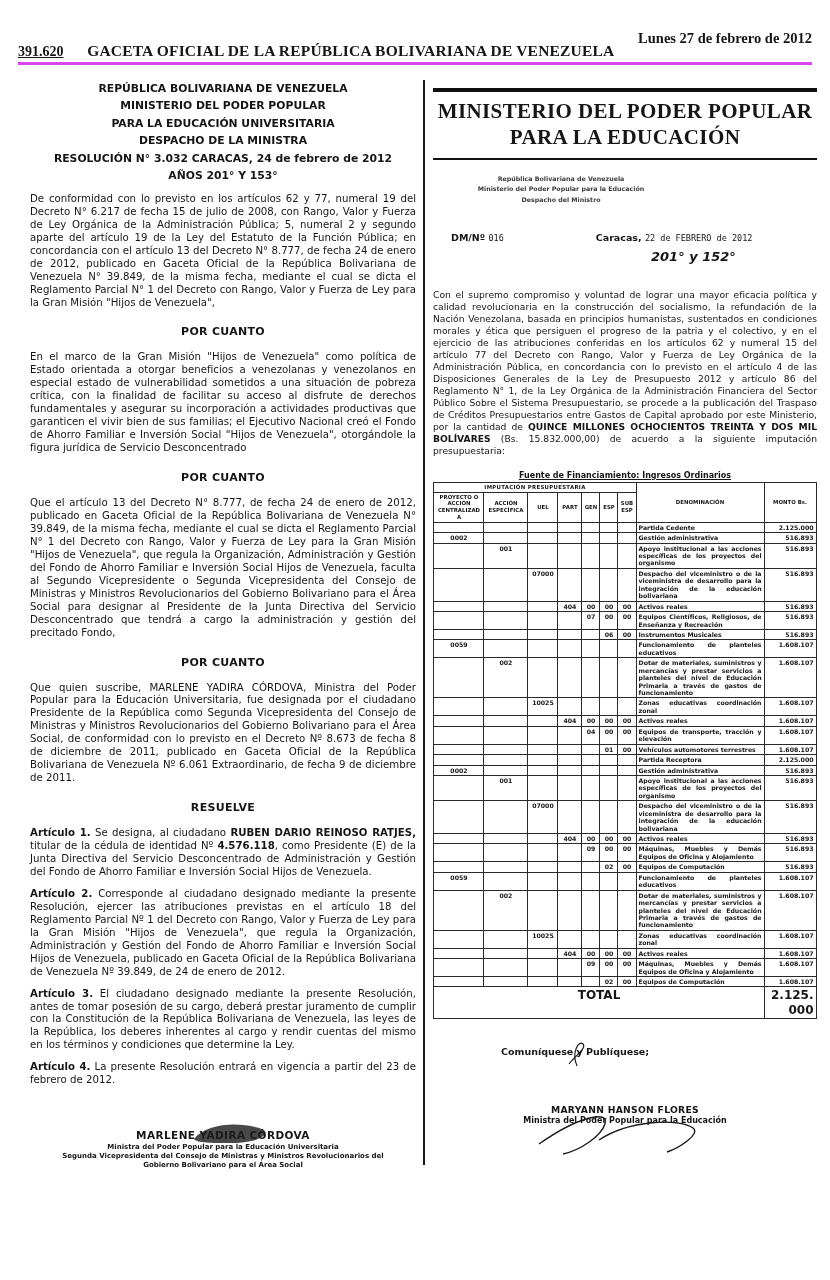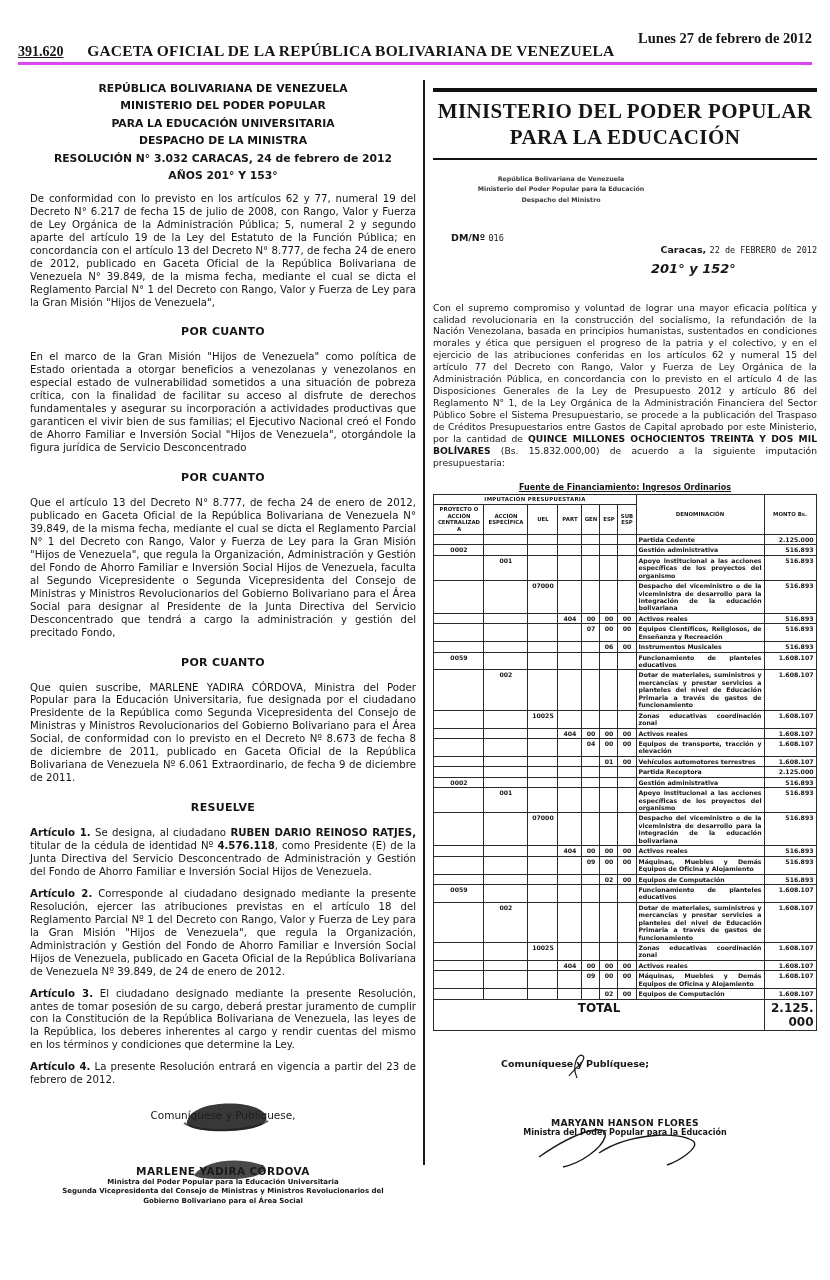--- a/index.html
+++ b/index.html
@@ -34,21 +34,21 @@
   
   .right-col{position:absolute;left:433px;top:88px;width:384px;font-size:9.3px;line-height:1.28;}
   .banner{
     border-top:4px solid #111;border-bottom:2.5px solid #111;
     text-align:center;padding:6px 0 7px 0;
     font-family:"Liberation Serif","DejaVu Serif",serif;font-weight:bold;
     font-size:21px;line-height:1.25;letter-spacing:.4px;
   }
   .letterhead{margin:14px 0 0 28px;width:200px;text-align:center;font-size:6.3px;
     line-height:1.7;color:#3c3c3c;filter:blur(.45px);font-weight:bold;}
-  .ref-row{display:flex;margin-top:26px;font-size:9.5px;flex-direction:column;}
+  .ref-row{display:flex;margin-top:26px;font-size:9.5px;}
   .ref-num{font-weight:bold;margin-left:18px;}
   .ref-num .mono{font-family:"DejaVu Sans Mono","Liberation Mono",monospace;font-weight:normal;font-size:8.5px;}
   .place-date{margin-left:92px;font-weight:bold;text-align:right;}
   .place-date .mono{font-family:"DejaVu Sans Mono","Liberation Mono",monospace;font-weight:normal;font-size:8.5px;}
   .years{margin:5px 0 0 218px;font-weight:bold;font-size:13px;font-style:italic;}
   .body-par{margin:24px 0 0 0;text-align:justify;font-size:9.2px;line-height:1.3;}
   .body-par b{font-weight:bold;}
   
   .tbl-title{margin:14px 0 1px 0;text-align:center;font-weight:bold;font-size:8px;text-decoration:underline;}
   table.budget{border-collapse:collapse;table-layout:fixed;width:366px;margin:0 auto;
@@ -107,27 +107,20 @@
 
     <div class="section-label">RESUELVE</div>
 
     <div id="articles">
         <p class="para article"><b>Artículo 1.</b><span> Se designa, al ciudadano </span><b>RUBEN DARIO REINOSO RATJES,</b><span> titular de la cédula de identidad Nº </span><b>4.576.118</b><span>, como Presidente (E) de la Junta Directiva del Servicio Desconcentrado de Administración y Gestión del Fondo de Ahorro Familiar e Inversión Social Hijos de Venezuela.</span></p>
         <p class="para article"><b>Artículo 2.</b><span> Corresponde al ciudadano designado mediante la presente Resolución, ejercer las atribuciones previstas en el artículo 18 del Reglamento Parcial Nº 1 del Decreto con Rango, Valor y Fuerza de Ley para la Gran Misión "Hijos de Venezuela", que regula la Organización, Administración y Gestión del Fondo de Ahorro Familiar e Inversión Social Hijos de Venezuela, publicado en Gaceta Oficial de la República Bolivariana de Venezuela Nº 39.849, de 24 de enero de 2012.</span></p>
         <p class="para article"><b>Artículo 3.</b><span> El ciudadano designado mediante la presente Resolución, antes de tomar posesión de su cargo, deberá prestar juramento de cumplir con la Constitución de la República Bolivariana de Venezuela, las leyes de la República, los deberes inherentes al cargo y rendir cuentas del mismo en los términos y condiciones que determine la Ley.</span></p>
         <p class="para article"><b>Artículo 4.</b><span> La presente Resolución entrará en vigencia a partir del 23 de febrero de 2012.</span></p>
       </div>
 
-    <div class="closing-wrap">
-      <span>Comuníquese y Publíquese,</span>
-      <svg class="stamp-svg" width="92" height="36" viewBox="0 0 92 36">
-        <path d="M8 20 C 14 6, 44 2, 66 6 C 82 9, 90 16, 84 24 C 77 32, 40 34, 22 31 C 10 29, 4 26, 8 20 Z" fill="#1d1d1d" opacity="0.88"></path>
-        <path d="M4 24 C 20 34, 70 33, 88 22" stroke="#1d1d1d" stroke-width="2" fill="none" opacity="0.7"></path>
-      </svg>
-    </div>
 
     <div class="sig-block">
       <svg class="sig-blob" width="86" height="26" viewBox="0 0 86 26">
         <path d="M6 18 C 18 2, 52 0, 74 8 C 84 12, 72 22, 44 22 C 24 22, 8 22, 6 18 Z" fill="#1c1c1c" opacity="0.8"></path>
       </svg>
       <div class="sig-name">MARLENE YADIRA CÓRDOVA</div>
       <div class="sig-title">Ministra del Poder Popular para la Educación Universitaria</div>
       <div class="sig-title">Segunda Vicepresidenta del Consejo de Ministras y Ministros Revolucionarios del</div>
       <div class="sig-title">Gobierno Bolivariano para el Área Social</div>
     </div>

